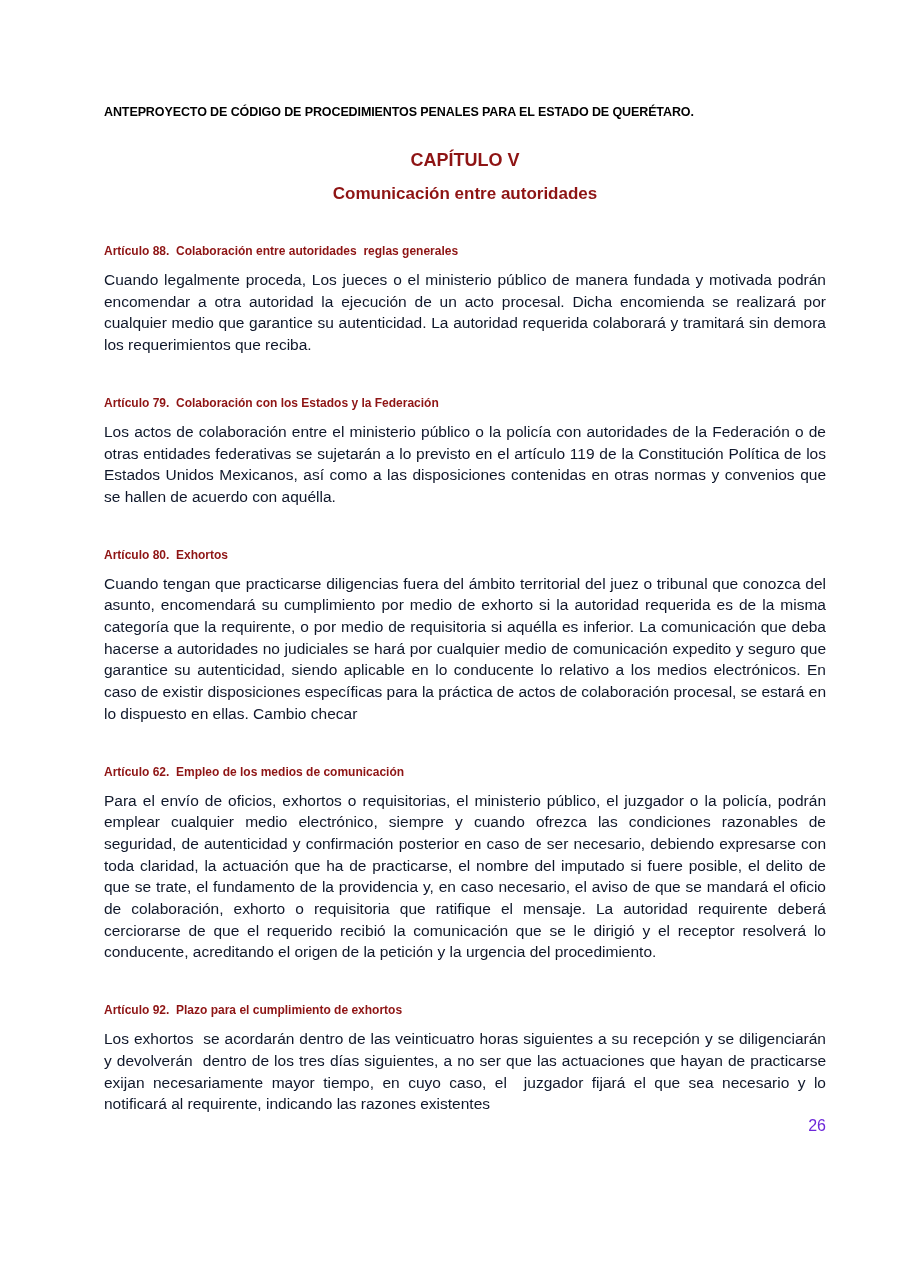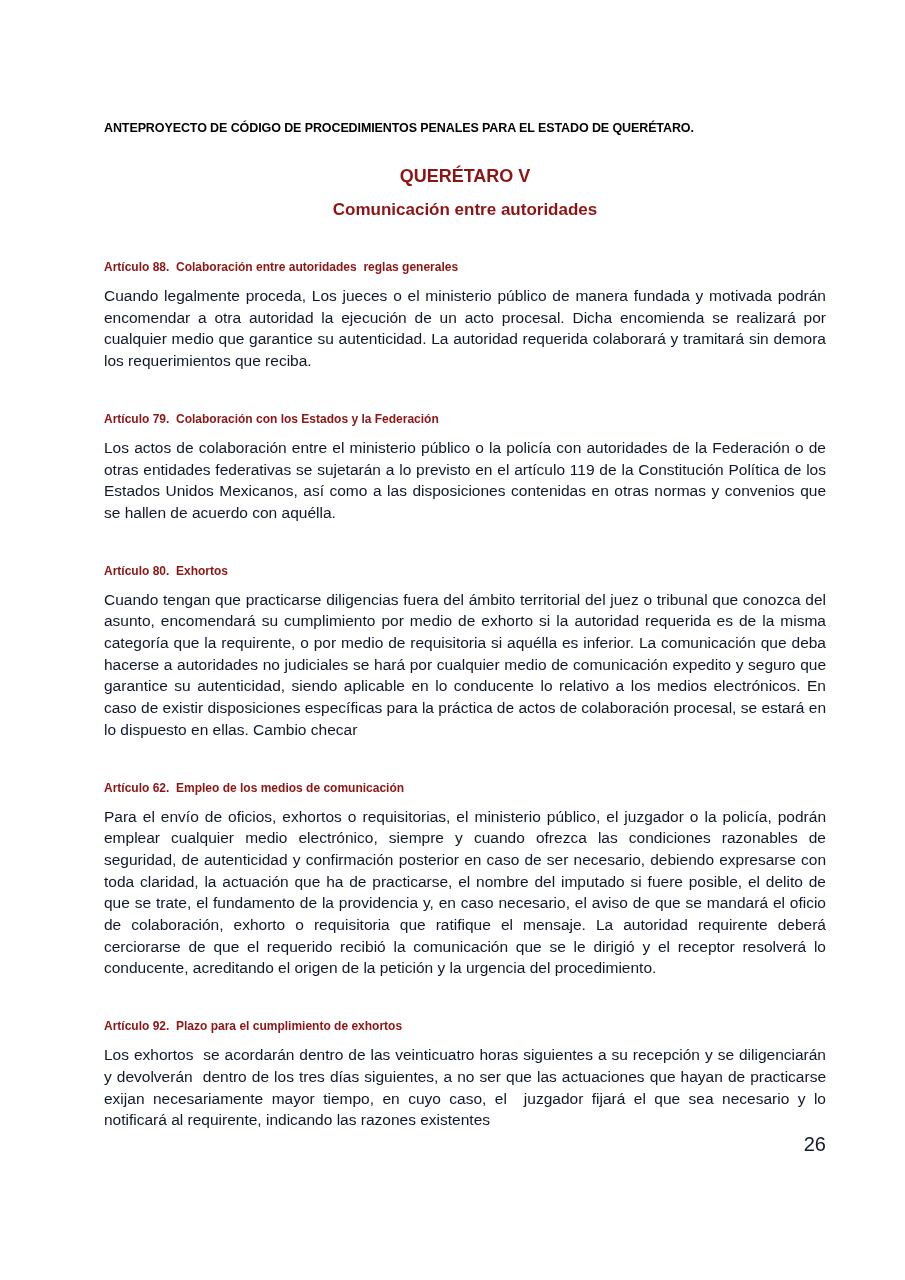--- a/index.html
+++ b/index.html
@@ -14,21 +14,21 @@
     background: #ffffff;
     font-family: "Liberation Sans", sans-serif;
     color: #111111;
     overflow: hidden;
     box-sizing: border-box;
   }
   .content {
     position: absolute;
     left: 104px;
     width: 722px;
-    top: 16px;
+    top: 0;
   }
   .doc-header {
     margin-top: 105px;
     font-size: 12.5px;
     font-weight: bold;
     color: #000000;
     letter-spacing: -0.1px;
     white-space: pre-wrap;
   }
   .chapter-title {
@@ -62,33 +62,33 @@
     margin: 7px 0 0 0;
     font-size: 15.5px;
     line-height: 21.7px;
     text-align: justify;
     color: #0f172a;
     white-space: pre-wrap;
   }
   .page-number {
     margin-top: 2px;
     text-align: right;
-    font-size: 20px;
-    color: #0f172a;
+    font-size: 16px;
+    color: #6d28d9;
   }
 </style>
 </head>
 <body>
 
 <div class="page">
   <div class="content">
 
     <div class="doc-header">ANTEPROYECTO DE CÓDIGO DE PROCEDIMIENTOS PENALES PARA EL ESTADO DE QUERÉTARO.</div>
 
-    <div class="chapter-title">QUERÉTARO V</div>
+    <div class="chapter-title">CAPÍTULO V</div>
 
     <div class="chapter-subtitle">Comunicación entre autoridades</div>
 
     <section class="article">
       <h2 class="article-heading">Artículo 88.  Colaboración entre autoridades  reglas generales</h2>
       <p class="article-body">Cuando legalmente proceda, Los jueces o el ministerio público de manera fundada y motivada podrán encomendar a otra autoridad la ejecución de un acto procesal. Dicha encomienda se realizará por cualquier medio que garantice su autenticidad. La autoridad requerida colaborará y tramitará sin demora los requerimientos que reciba.</p>
     </section>
 
     <section class="article">
       <h2 class="article-heading">Artículo 79.  Colaboración con los Estados y la Federación</h2>

